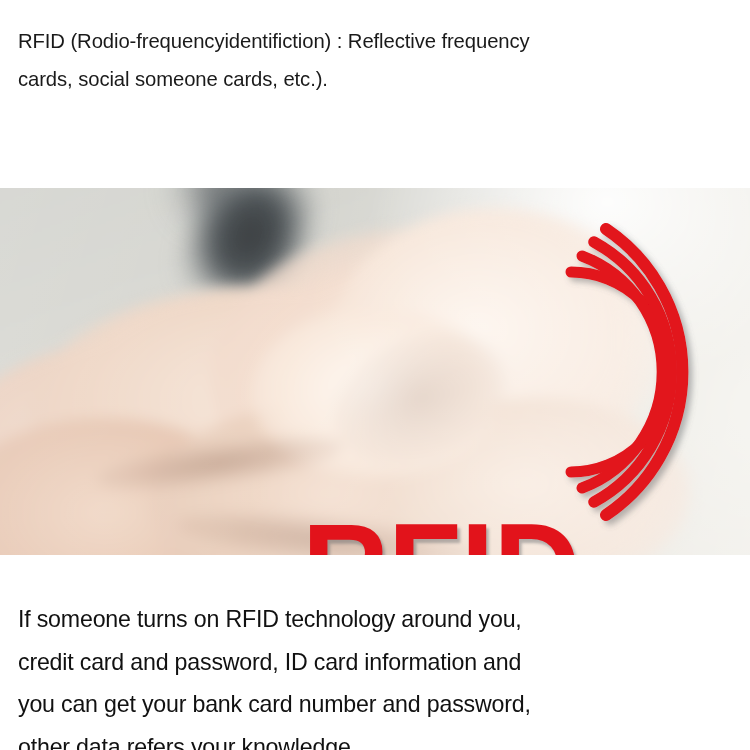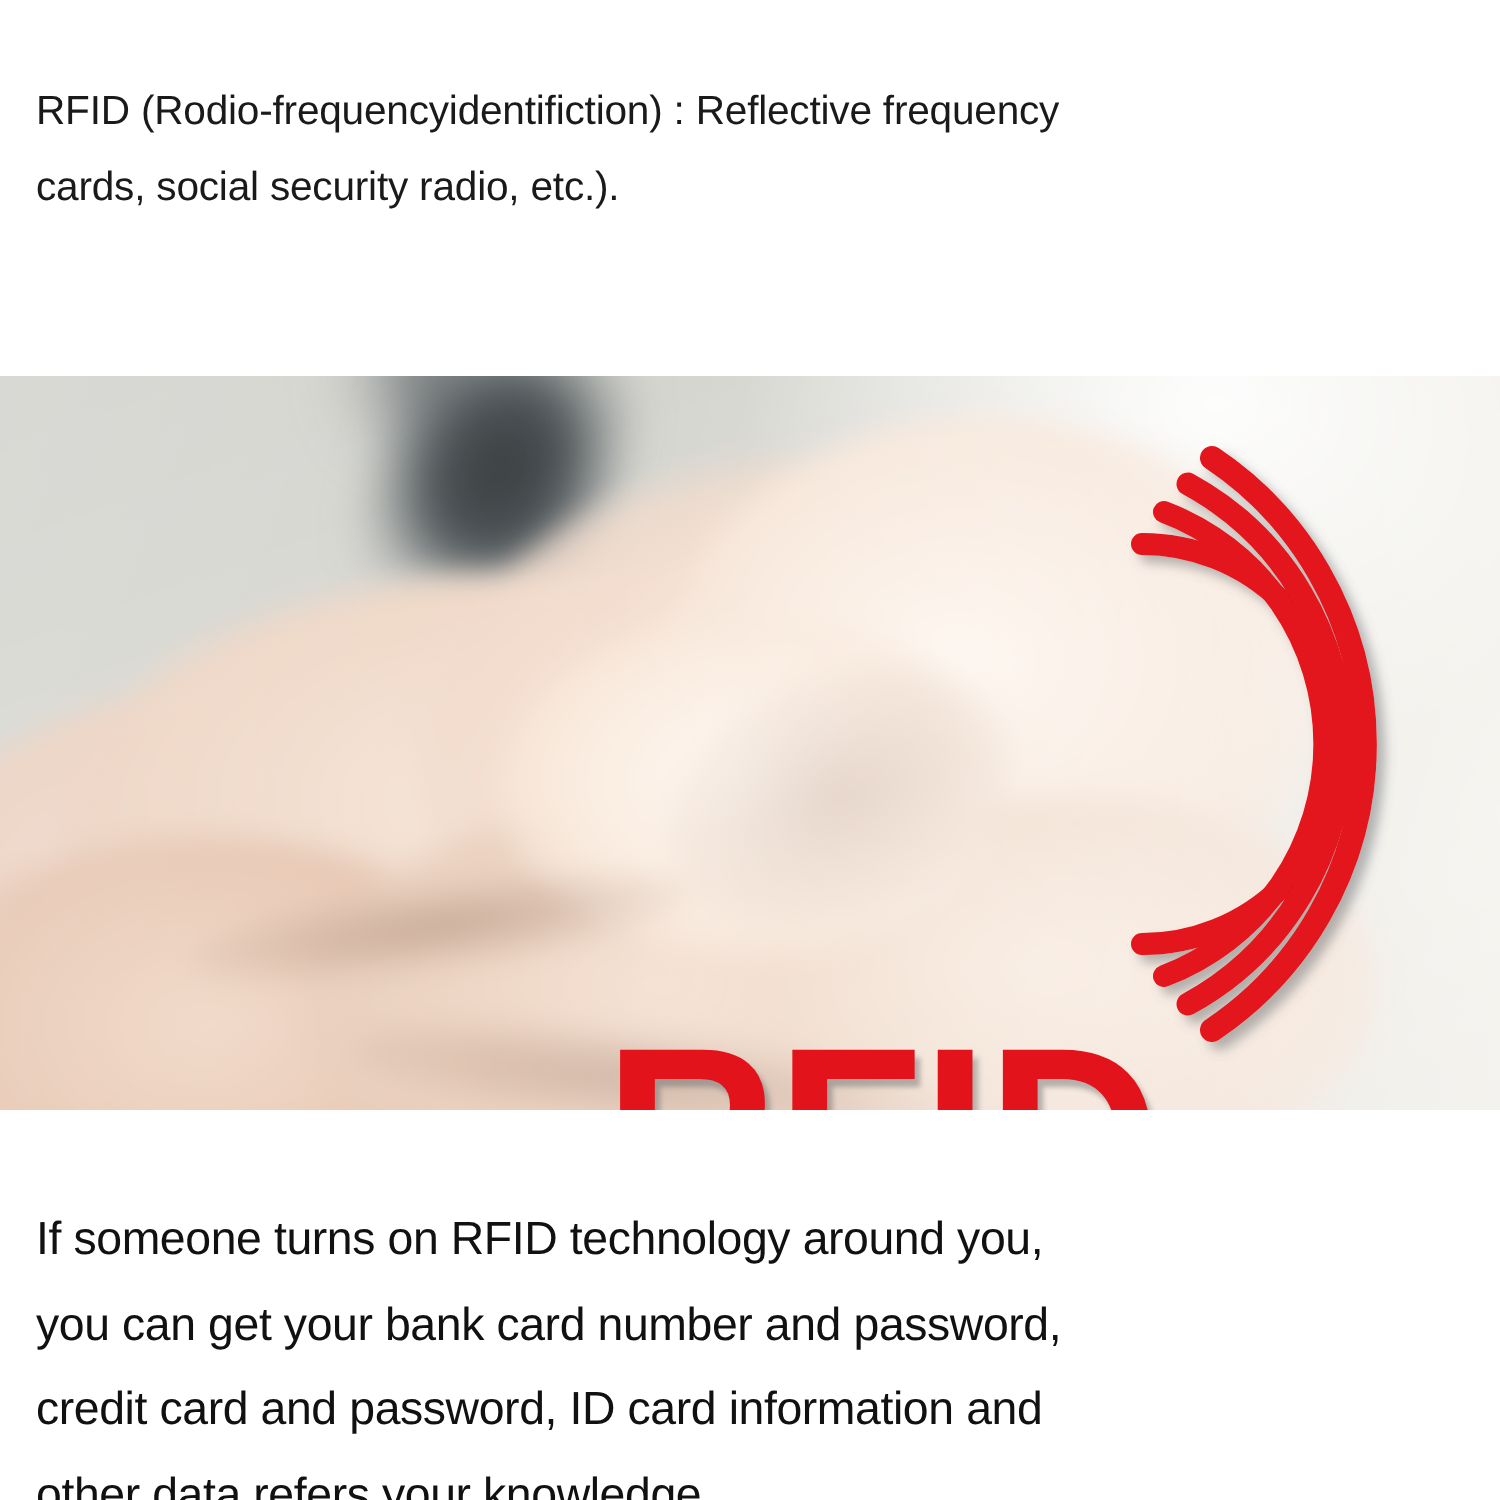--- a/index.html
+++ b/index.html
@@ -16,21 +16,21 @@
     position: relative;
     width: 750px;
     height: 750px;
     background: #ffffff;
   }
 
   
   .top-text {
     position: absolute;
     left: 0;
-    top: 16px;
+    top: 1px;
     width: 750px;
     height: 188px;
     padding: 22px 4px 0 18px;
     background: #ffffff;
   }
   .top-text p {
     font-family: "Liberation Sans", sans-serif;
     font-size: 20.3px;
     line-height: 37.5px;
     color: #1a1a1a;
@@ -164,21 +164,21 @@
     white-space: nowrap;
   }
 </style>
 </head>
 <body>
 
 <div id="page">
 
   <div class="top-text">
     <p>RFID (Rodio-frequencyidentifiction) : Reflective frequency</p>
-    <p>cards, social security radio, etc.).</p>
+    <p>cards, social someone cards, etc.).</p>
   </div>
 
   <div class="photo">
     <div class="photo-bg"></div>
     <div class="photo-dark2"></div>
     <div class="photo-dark"></div>
 
     <div class="hand">
       <div class="blob b1"></div>
       <div class="blob b2"></div>
@@ -214,18 +214,18 @@
           <path d="M 594 54 A 148 148 0 0 1 594 314" stroke-width="11.5"></path>
 
           <path d="M 606 41 A 172 172 0 0 1 606 327" stroke-width="12"></path>
         </g>
       </svg>
     </div>
   </div>
 
   <div class="bottom-text">
     <p>If someone turns on RFID technology around you,</p>
+    <p>credit card and password, ID card information and</p>
     <p>you can get your bank card number and password,</p>
-    <p>credit card and password, ID card information and</p>
     <p>other data refers your knowledge.</p>
   </div>
 
 </div>
 
 </body></html>

